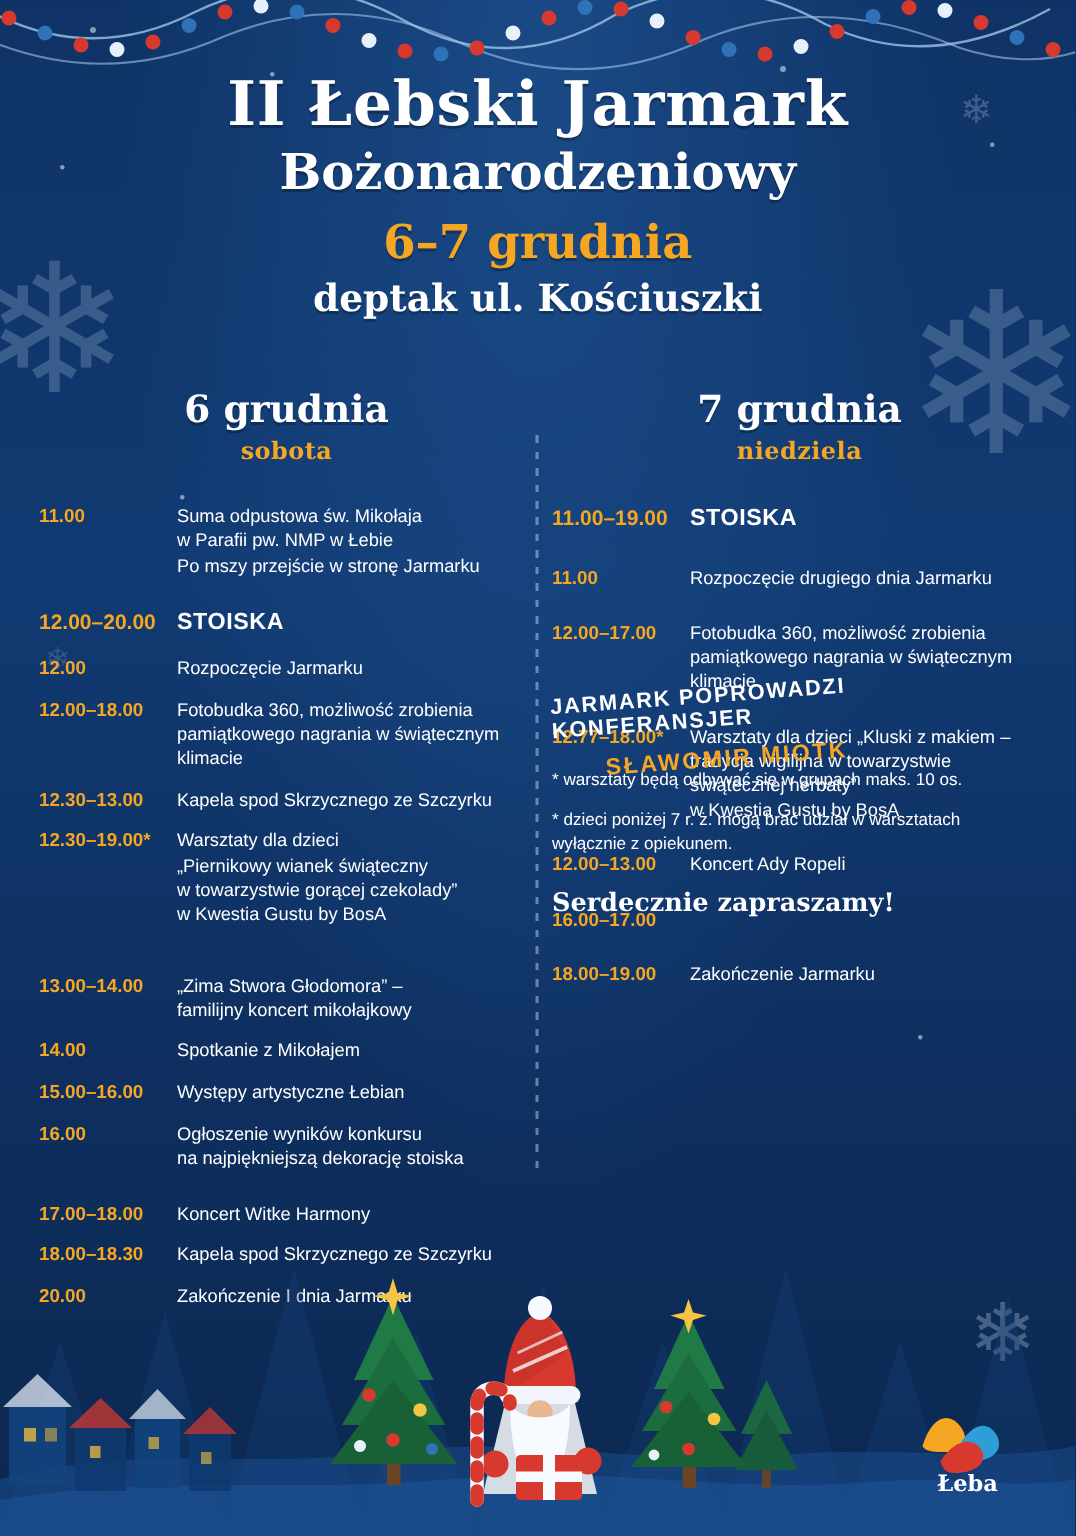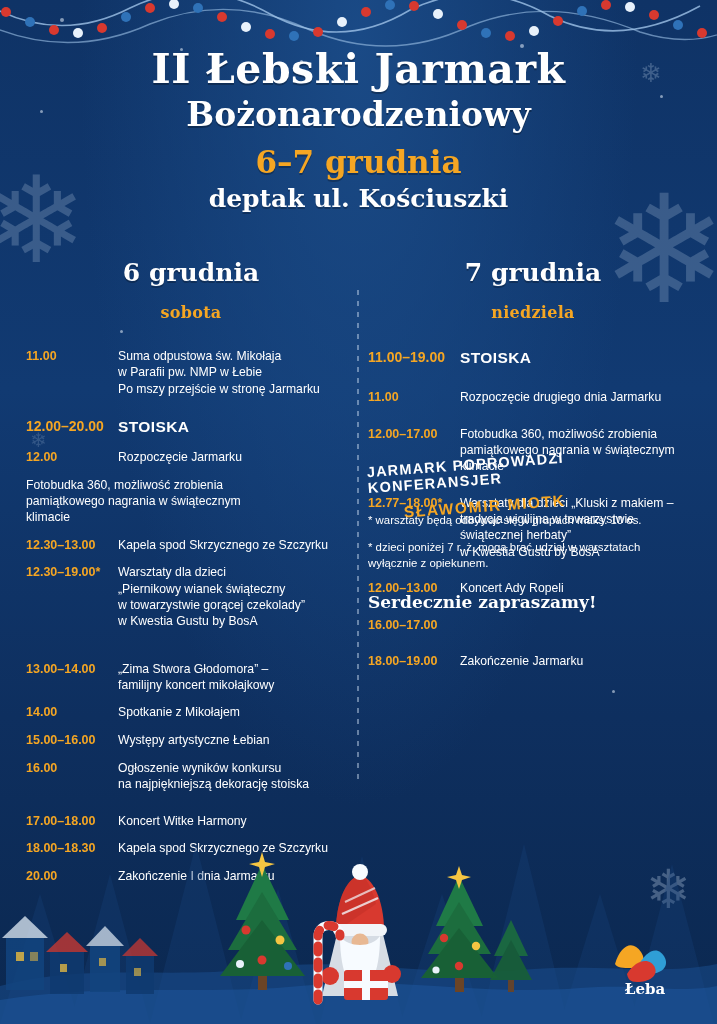--- a/index.html
+++ b/index.html
@@ -64,21 +64,21 @@
     background: repeating-linear-gradient(180deg, rgba(210,226,245,.45) 0 5px, rgba(210,226,245,0) 5px 11px);
   }
   .day {
     font-family:"DejaVu Serif", serif;
     font-weight:700; font-size:25px; color:#ffffff; text-align:center;
     text-shadow:0 2px 0 rgba(0,0,0,.25);
   }
   .sub {
     font-family:"DejaVu Serif", serif;
     font-weight:700; font-size:16px; color:#f5a623; text-align:center;
-    margin-top:16px; letter-spacing:.3px;
+    margin-top:4px; letter-spacing:.3px;
   }
   .rows { margin-top:26px; }
   .row { display:flex; margin-bottom:11px; }
   .row .time {
     flex:0 0 92px; padding-right:13px;
     color:#f5a623; font-weight:700; font-size:12.5px; line-height:1.34;
     white-space:nowrap;
   }
   .row .desc {
     flex:1 1 auto; color:#ffffff; font-size:12.2px; line-height:1.34;
@@ -212,20 +212,21 @@
         </div>
 
         <div class="row">
           <div class="time">12.00</div>
           <div class="desc">
             <span class="ln">Rozpoczęcie Jarmarku</span>
           </div>
         </div>
 
         <div class="row">
+          <div class="time">12.00–18.00</div>
           <div class="desc">
             <span class="ln">Fotobudka 360, możliwość zrobienia</span>
             <span class="ln">pamiątkowego nagrania w świątecznym</span>
             <span class="ln">klimacie</span>
           </div>
         </div>
 
         <div class="row">
           <div class="time">12.30–13.00</div>
           <div class="desc">

